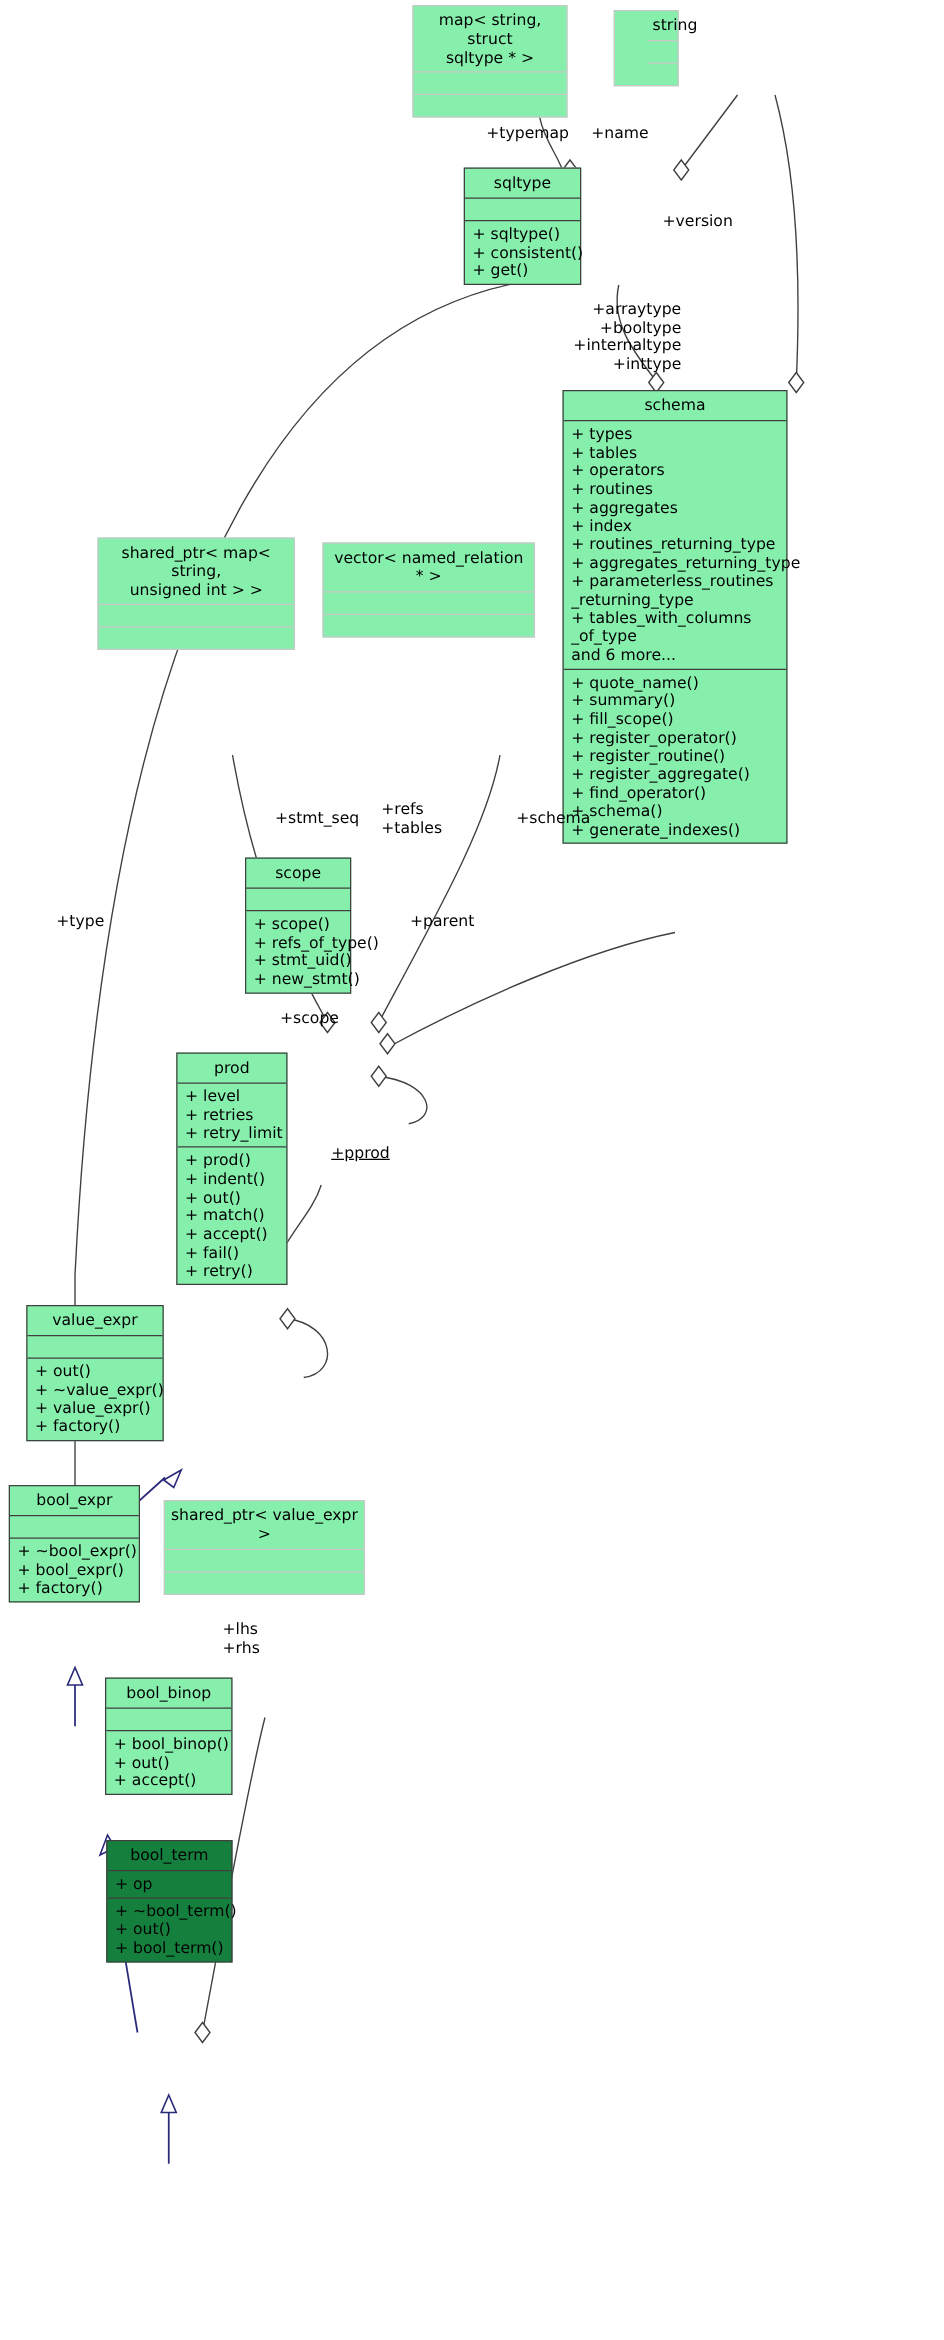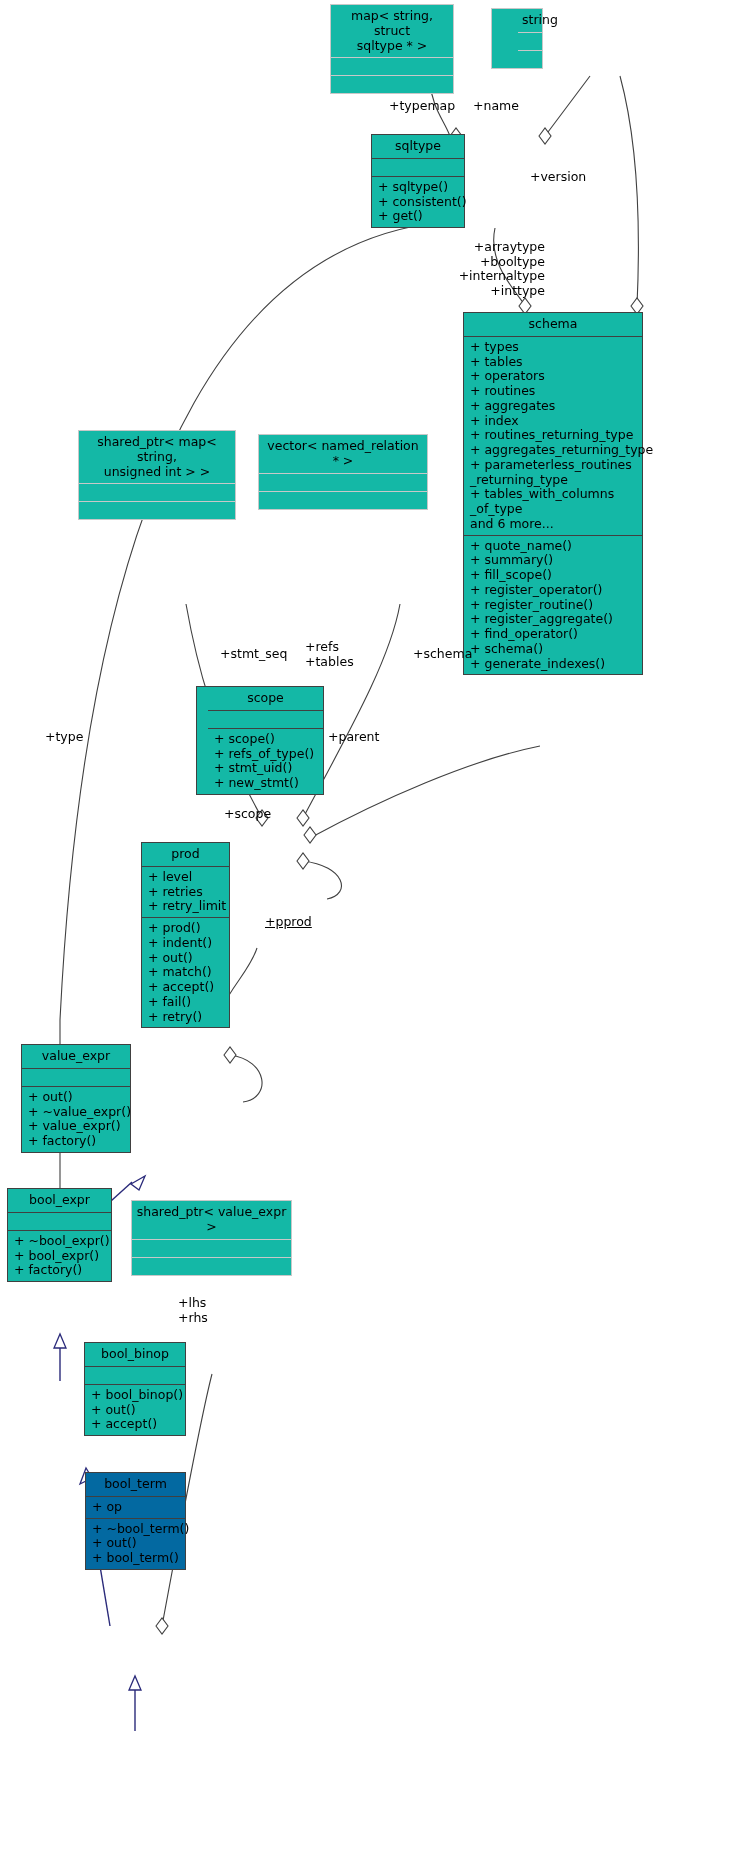--- a/index.html
+++ b/index.html
@@ -25,31 +25,31 @@
     position: absolute;
     left: 0; top: 0;
     width: 755px;
     height: 1872px;
     pointer-events: none;
   }
   
   .node {
     position: absolute;
     box-sizing: border-box;
-    background: #14b8a6;
+    background: #86efac;
     border: 1px solid #404040;
     font-size: 12.5px;
     line-height: 1.18;
     color: #000000;
   }
   .node.plain {            
     border: 1px solid #c8c8c8;
   }
   .node.highlight {
-    background: #0369a1;
+    background: #15803d;
     border: 1px solid #404040;
   }
   .node .title {
     text-align: center;
     padding: 4px 4px 4px 4px;
     white-space: pre-line;
   }
   .node.plain .title { color: #000; }
   .node .sep {
     border-top: 1px solid #404040;
@@ -166,21 +166,21 @@
     <div class="sep"></div>
     <div class="cell empty"></div>
     <div class="sep"></div>
     <div class="cell">
       <div class="row">+ sqltype()</div>
       <div class="row">+ consistent()</div>
       <div class="row">+ get()</div>
     </div>
   </div>
 
-  <div class="node" style="left:450px; top:312px; width:180px;margin-left:13px;">
+  <div class="node" style="left:450px; top:312px; width:180px;">
     <div class="title">schema</div>
     <div class="sep"></div>
     <div class="cell">
       <div class="row">+ types</div>
       <div class="row">+ tables</div>
       <div class="row">+ operators</div>
       <div class="row">+ routines</div>
       <div class="row">+ aggregates</div>
       <div class="row">+ index</div>
       <div class="row">+ routines_returning_type</div>
@@ -215,21 +215,21 @@
   </div>
 
   <div class="node plain" style="left:258px; top:434px; width:170px;">
     <div class="title">vector&lt; named_relation * &gt;</div>
     <div class="sep"></div>
     <div class="cell empty"></div>
     <div class="sep"></div>
     <div class="cell empty"></div>
   </div>
 
-  <div class="node" style="left:196px; top:686px; width:128px;padding-left:11px;">
+  <div class="node" style="left:196px; top:686px; width:85px;">
     <div class="title">scope</div>
     <div class="sep"></div>
     <div class="cell empty"></div>
     <div class="sep"></div>
     <div class="cell">
       <div class="row">+ scope()</div>
       <div class="row">+ refs_of_type()</div>
       <div class="row">+ stmt_uid()</div>
       <div class="row">+ new_stmt()</div>
     </div>

